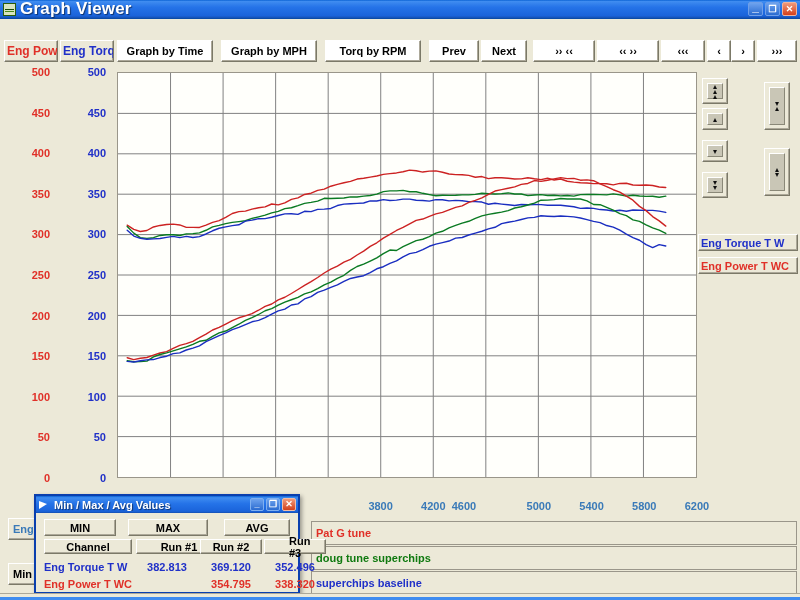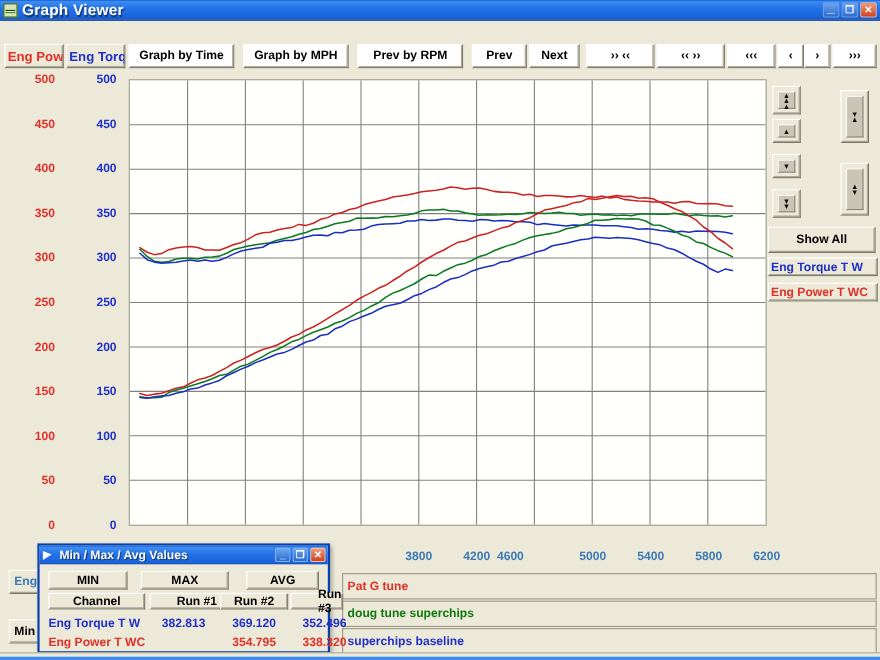--- a/index.html
+++ b/index.html
@@ -24,21 +24,21 @@
     background:#d8e4c0;border:1px solid #2a5c0a;position:relative;flex:0 0 auto;
     box-sizing:border-box;
   }
   .tb-icon:before{
     content:"";position:absolute;left:1px;top:5px;width:9px;height:1px;background:#1c4a06;
   }
   .tb-icon:after{
     content:"";position:absolute;left:1px;top:7px;width:9px;height:1px;background:#4a8c1a;
   }
   .tb-title{
-    color:#fff;font-weight:bold;font-size:14px;
+    color:#fff;font-weight:bold;font-size:17px;
     text-shadow:1px 1px 1px rgba(0,0,0,.5);
     letter-spacing:.2px;flex:1 1 auto;white-space:nowrap;overflow:hidden;
   }
   .tb-btns{display:flex;gap:2px;margin-right:3px;flex:0 0 auto;}
   .tb-btn{
     width:15px;height:14px;border:1px solid #6f9fe8;border-radius:2px;
     background:linear-gradient(to bottom,#6ea3ee,#2a6bd0);
     position:relative;box-sizing:border-box;
   }
   .tb-btn.close{background:linear-gradient(to bottom,#f09a7a,#d4401c);border-color:#f0b49c;}
@@ -236,21 +236,21 @@
     </div>
   </div>
 
 
   <div class="toolbar">
     <div class="chbtn pw" style="left:4px;width:54px;">Eng Power</div>
     <div class="chbtn tq" style="left:60px;width:54px;">Eng Torq</div>
     <div id="toolbar-buttons">
         <div class="tbtn" style="left: 117px; width: 96px;">Graph by Time</div>
         <div class="tbtn" style="left: 221px; width: 96px;">Graph by MPH</div>
-        <div class="tbtn" style="left: 325px; width: 96px;">Prev by RPM</div>
+        <div class="tbtn" style="left: 325px; width: 96px;">Torq by RPM</div>
         <div class="tbtn" style="left: 429px; width: 50px;">Prev</div>
         <div class="tbtn" style="left: 481px; width: 46px;">Next</div>
         <div class="tbtn" style="left: 533px; width: 62px;">›› ‹‹</div>
         <div class="tbtn" style="left: 597px; width: 62px;">‹‹ ››</div>
         <div class="tbtn" style="left: 661px; width: 44px;">‹‹‹</div>
         <div class="tbtn" style="left: 707px; width: 24px;">‹</div>
         <div class="tbtn" style="left: 731px; width: 24px;">›</div>
         <div class="tbtn" style="left: 757px; width: 40px;">›››</div>
       </div>
   </div>
@@ -352,21 +352,20 @@
           <span>▴</span>
         </div>
       </div>
       <div class="arrow-btn" style="left: 764px; top: 148px; width: 26px; height: 48px;">
         <div class="arrow-inner">
           <span>▴</span>
           <span>▾</span>
         </div>
       </div>
     </div>
-  <div class="showall">Show All</div>
   <div id="side-legend">
       <div class="legbtn tq" style="top: 234px; color: rgb(32, 48, 200);">Eng Torque T W</div>
       <div class="legbtn pw" style="top: 257px; color: rgb(224, 48, 40);">Eng Power T WC</div>
     </div>
 
   <div id="lower-buttons">
       <div class="lowbtn" style="left: 8px; top: 518px; width: 52px; height: 22px; color: rgb(58, 122, 184);">Engine</div>
       <div class="lowbtn" style="left: 8px; top: 563px; width: 52px; height: 22px; color: rgb(0, 0, 0);">Min</div>
     </div>
 
@@ -395,21 +394,21 @@
     <div class="dlg-body">
       <div id="dlg-modes">
           <div class="mmbtn" style="left: 8px; top: 6px; width: 72px;">MIN</div>
           <div class="mmbtn" style="left: 92px; top: 6px; width: 80px;">MAX</div>
           <div class="mmbtn" style="left: 188px; top: 6px; width: 66px;">AVG</div>
         </div>
       <div id="dlg-headers">
           <div class="hdrcell" style="left: 8px; top: 26px; width: 88px;">Channel</div>
           <div class="hdrcell" style="left: 100px; top: 26px; width: 86px;">Run #1</div>
           <div class="hdrcell" style="left: 164px; top: 26px; width: 62px;">Run #2</div>
-          <div class="hdrcell" style="left: 228px; top: 26px; width: 48px; padding-left: 24px;">Run #3</div>
+          <div class="hdrcell" style="left: 228px; top: 26px; width: 62px; padding-left: 24px;">Run #3</div>
         </div>
       <div id="dlg-rows">
           <div class="dcell " style="left: 8px; top: 46px; width: 92px; height: 15px; color: rgb(32, 48, 200);">Eng Torque T W</div>
           <div class="dcell c" style="left: 100px; top: 46px; width: 62px; height: 15px; color: rgb(32, 48, 200);">382.813</div>
           <div class="dcell c" style="left: 164px; top: 46px; width: 62px; height: 15px; color: rgb(32, 48, 200);">369.120</div>
           <div class="dcell c" style="left: 228px; top: 46px; width: 62px; height: 15px; color: rgb(32, 48, 200);">352.496</div>
           <div class="dcell " style="left: 8px; top: 63px; width: 92px; height: 15px; color: rgb(224, 48, 40);">Eng Power T WC</div>
           <div class="dcell c" style="left: 92px; top: 63px; width: 62px; height: 15px; color: rgb(224, 48, 40); margin-top: 46px;">371.090</div>
           <div class="dcell c" style="left: 164px; top: 63px; width: 62px; height: 15px; color: rgb(224, 48, 40);">354.795</div>
           <div class="dcell c" style="left: 228px; top: 63px; width: 62px; height: 15px; color: rgb(224, 48, 40);">338.320</div>

